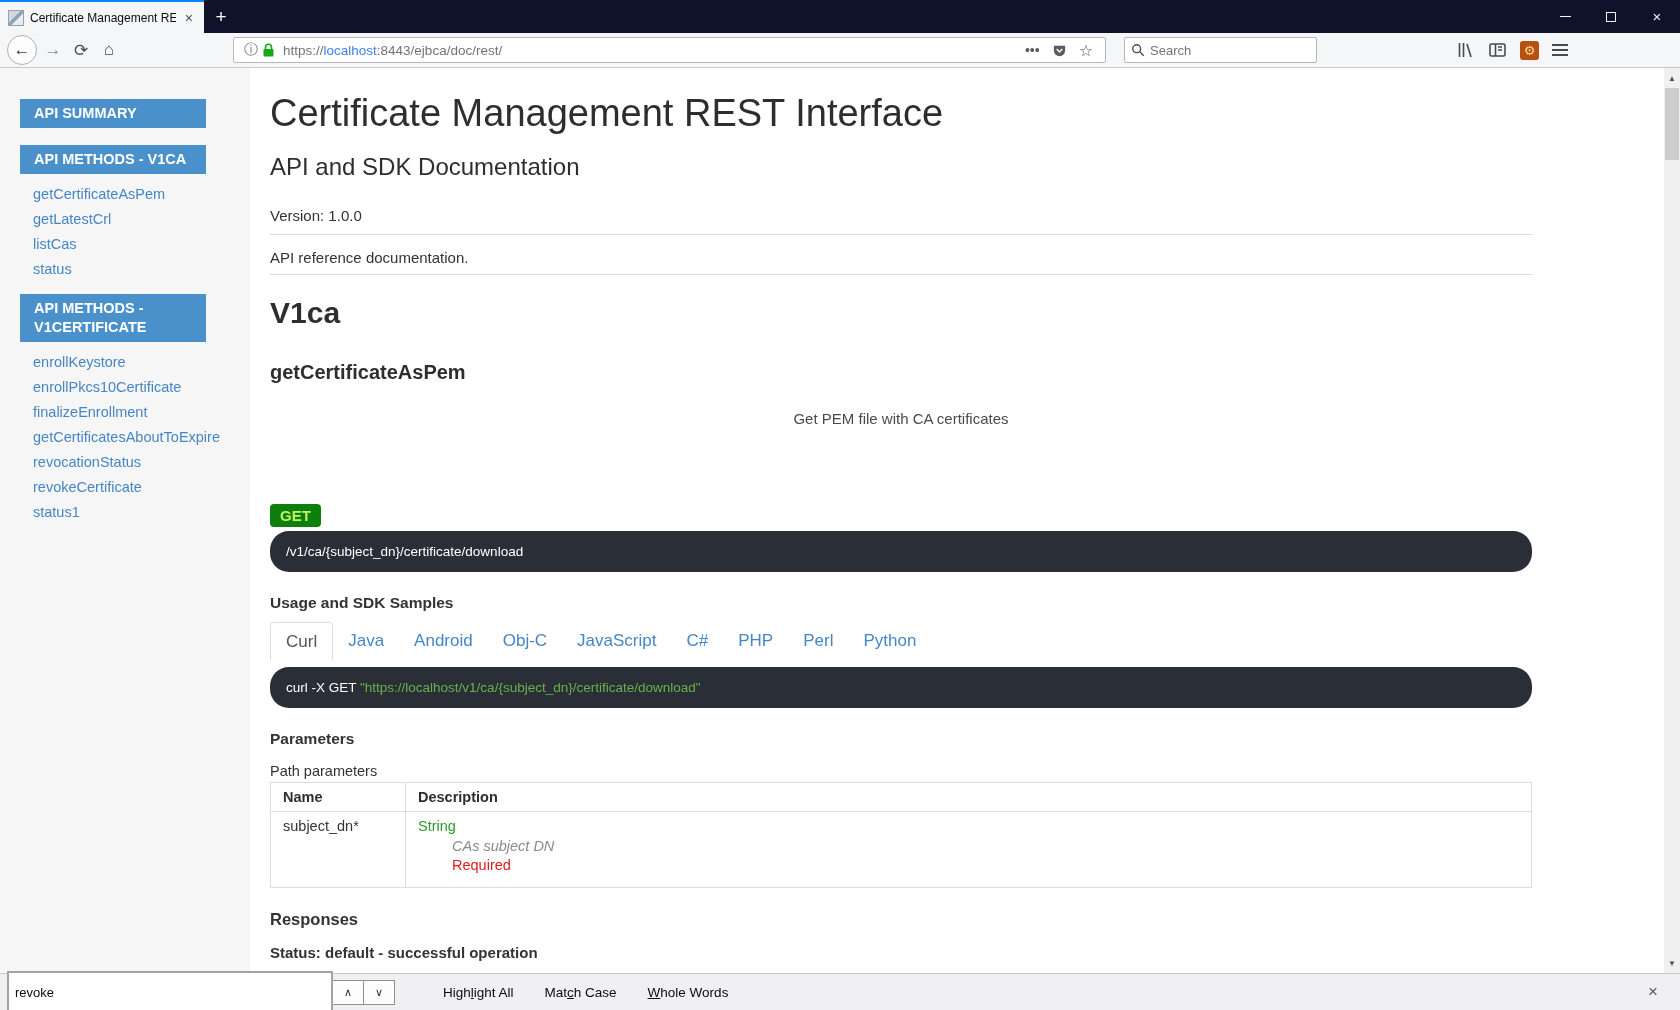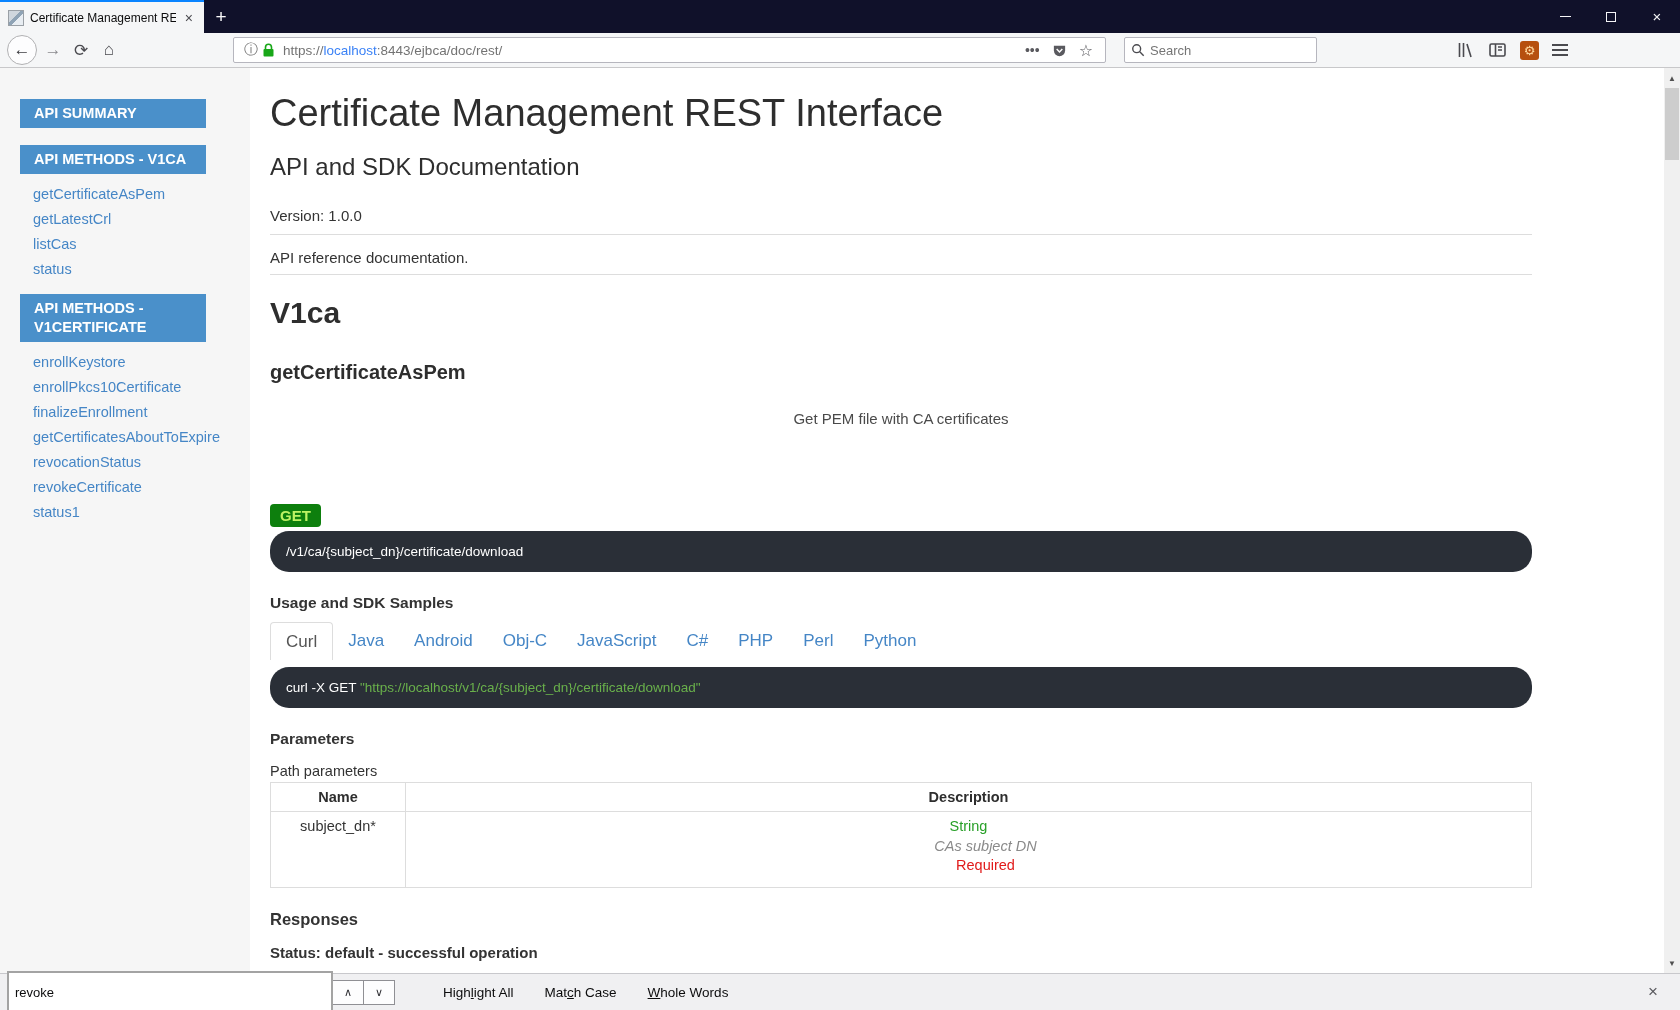--- a/index.html
+++ b/index.html
@@ -82,21 +82,21 @@
   .code-string { color:var(--code-string); }
   .samples-h { font-size:15.5px; font-weight:bold; margin-top:22px; }
   .sdk-tabs { display:flex; margin-top:10px; height:38px; align-items:stretch; }
   .sdk-tab { padding:9px 15px; font-size:17px; color:var(--blue-link);
     display:flex; align-items:center; cursor:pointer; }
   .sdk-tab.active { border:1px solid #ddd; border-bottom:0; border-radius:4px 4px 0 0;
     color:#555; background:#fff; }
   .params-h { font-size:15.5px; font-weight:bold; margin-top:22px; }
   .pathparams { font-size:14.5px; margin-top:15px; }
   table.params { border-collapse:collapse; width:1262px; margin-top:3px; font-size:14.5px; }
-  table.params th, table.params td { border:1px solid #ddd; text-align:center;
+  table.params th, table.params td { border:1px solid #ddd; text-align:left;
     padding:6px 12px; vertical-align:top; }
   table.params th { font-weight:bold; color:#2e2e2e; }
   table.params td.c1 { width:135px; }
   table.params td { padding-bottom:14px; }
   .param-type { color:var(--type-green); }
   .param-desc { font-style:italic; color:#8a8a8a; margin:4px 0 0 34px; }
   .param-req { color:var(--required-red); margin:3px 0 0 34px; }
   .responses-h { font-size:16.5px; font-weight:bold; margin-top:22px; }
   .status-line { font-size:15px; font-weight:bold; margin-top:15px; }
 

